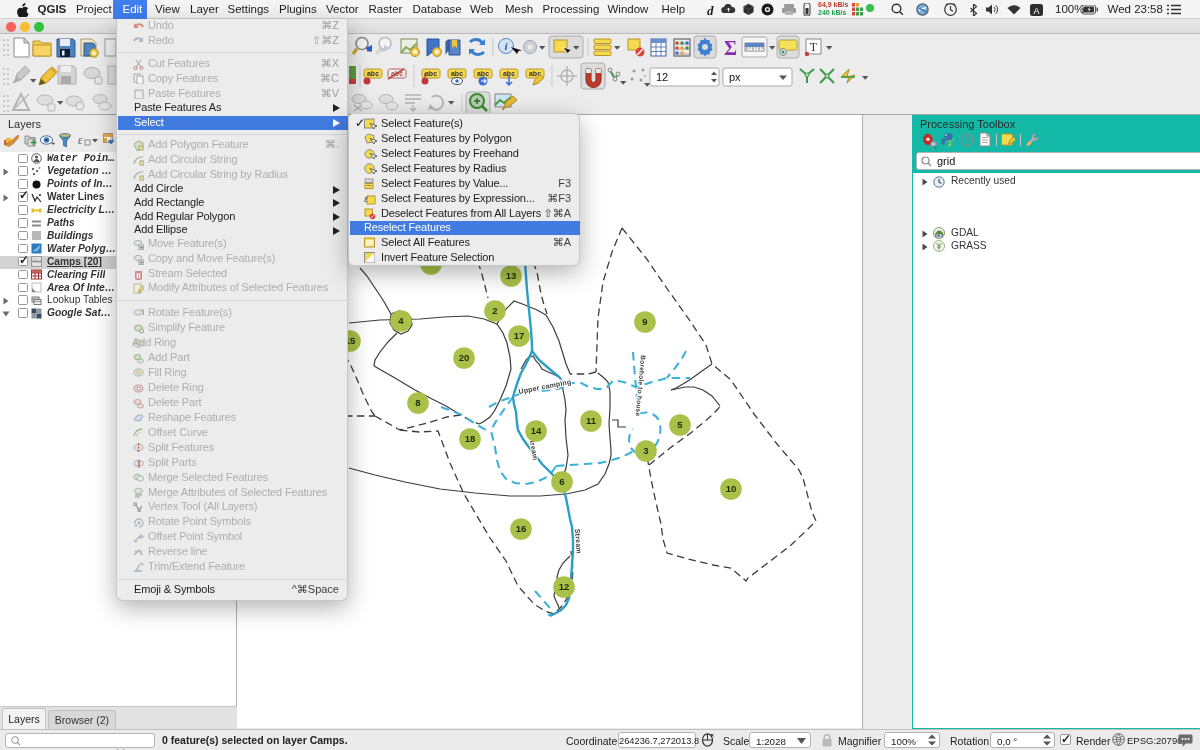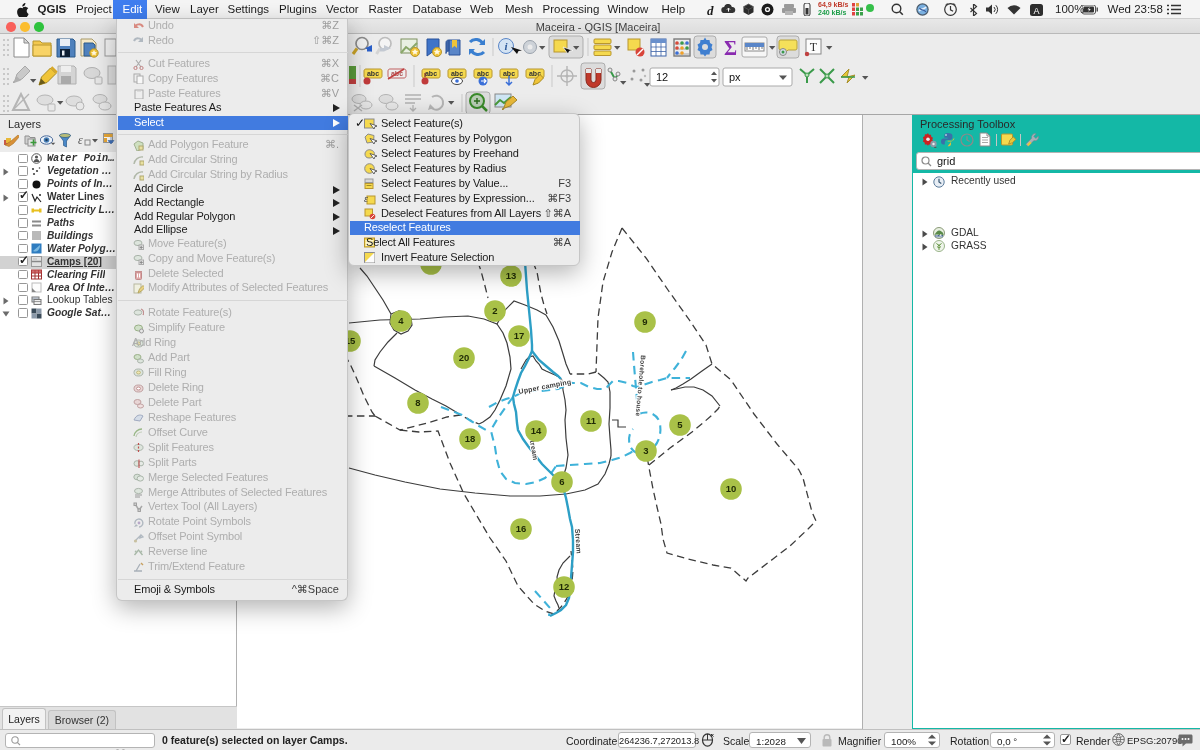--- a/index.html
+++ b/index.html
@@ -141,21 +141,20 @@
       <span class="mi" style="left:1107.5px">Wed 23:58</span>
       <svg class="abs" style="left:1167px;top:4px" width="14" height="11">
         <path d="M4 1.5h10M4 5.5h10M4 9.5h10" stroke="#333" stroke-width="1.5"></path>
         <path d="M0 1.5h2M0 5.5h2M0 9.5h2" stroke="#333" stroke-width="1.5"></path>
       </svg>
     </div>
 <div id="titlebar"></div>
 <div class="tl" style="left:6px;background:#f9605a;"></div>
 <div class="tl" style="left:20px;background:#fbbd2f;"></div>
 <div class="tl" style="left:34px;background:#2ec23d;"></div>
-<div id="title">Maceira - QGIS [Maceira]</div>
 <div id="toolbars"><svg width="1200" height="80" viewBox="0 0 1200 80">
         <circle cx="4" cy="5" r="1" fill="#bdbdbd"></circle>
         <circle cx="8" cy="5" r="1" fill="#bdbdbd"></circle>
         <circle cx="4" cy="10" r="1" fill="#bdbdbd"></circle>
         <circle cx="8" cy="10" r="1" fill="#bdbdbd"></circle>
         <circle cx="4" cy="15" r="1" fill="#bdbdbd"></circle>
         <circle cx="8" cy="15" r="1" fill="#bdbdbd"></circle>
         <circle cx="4" cy="20" r="1" fill="#bdbdbd"></circle>
         <circle cx="8" cy="20" r="1" fill="#bdbdbd"></circle>
         <path d="M14 3h10l5 5v14H14z" fill="#fff" stroke="#8a8a8a"></path>
@@ -844,21 +843,21 @@
           <path d="M8.2 7v3M6.8 8.4h3" stroke="#888"></path>
         </svg>
         <span class="txt" style="left:30px">Copy and Move Feature(s)</span>
       </div>
       <div class="mrow dis" style="top:248.2px">
         <svg class="abs" style="left:15px;top:1.8px" width="11" height="11" viewBox="0 0 11 11">
           <rect x="2.5" y="3" width="6" height="7.5" rx="1" fill="#e0a8a8" stroke="#c08888"></rect>
           <rect x="2" y="2" width="7" height="1.4" fill="#c89090"></rect>
           <path d="M4.5 4.5v4M6.5 4.5v4" stroke="#fff"></path>
         </svg>
-        <span class="txt" style="left:30px">Delete Selected</span>
+        <span class="txt" style="left:30px">Stream Selected</span>
       </div>
       <div class="mrow dis" style="top:261.9px">
         <svg class="abs" style="left:15px;top:1.8px" width="11" height="11" viewBox="0 0 11 11">
           <rect x="1" y="1" width="7" height="9" fill="#f0f0e0" stroke="#b8b8a0"></rect>
           <path d="M5 10l1.5-4 3.5-3.5 2 2L8.5 8z" fill="#e8d080" stroke="#b8a860"></path>
         </svg>
         <span class="txt" style="left:30px">Modify Attributes of Selected Features</span>
       </div>
       <div class="msep" style="top:281.2px"></div>
       <div class="mrow dis" style="top:286.7px">
@@ -1053,21 +1052,21 @@
         <span class="sc">⇧⌘A</span>
       </div>
       <div class="mrow hl" style="top:107.3px">
         <span class="txt" style="left:14px">Reselect Features</span>
       </div>
       <div class="mrow en" style="top:121.9px">
         <svg class="abs" style="left:14px;top:1.5px" width="13" height="12" viewBox="0 0 13 12">
           <rect x="0.5" y="1" width="10" height="9" fill="#f5d94e" stroke="#b8962e"></rect>
           <path d="M1.5 3.8h8M1.5 6h8M1.5 8.2h8" stroke="#fff" stroke-width="1.3"></path>
         </svg>
-        <span class="txt" style="left:16px">Select All Features</span>
+        <span class="txt" style="left:31px">Select All Features</span>
         <span class="sc">⌘A</span>
       </div>
       <div class="mrow en" style="top:136.9px">
         <svg class="abs" style="left:14px;top:1.5px" width="13" height="12" viewBox="0 0 13 12">
           <rect x="0.5" y="0.5" width="10" height="10" fill="#f5d94e" stroke="#8a8a8a"></rect>
           <path d="M10.5 0.5v10h-10z" fill="#fcfcfc"></path>
         </svg>
         <span class="txt" style="left:31px">Invert Feature Selection</span>
       </div>
     </div>

